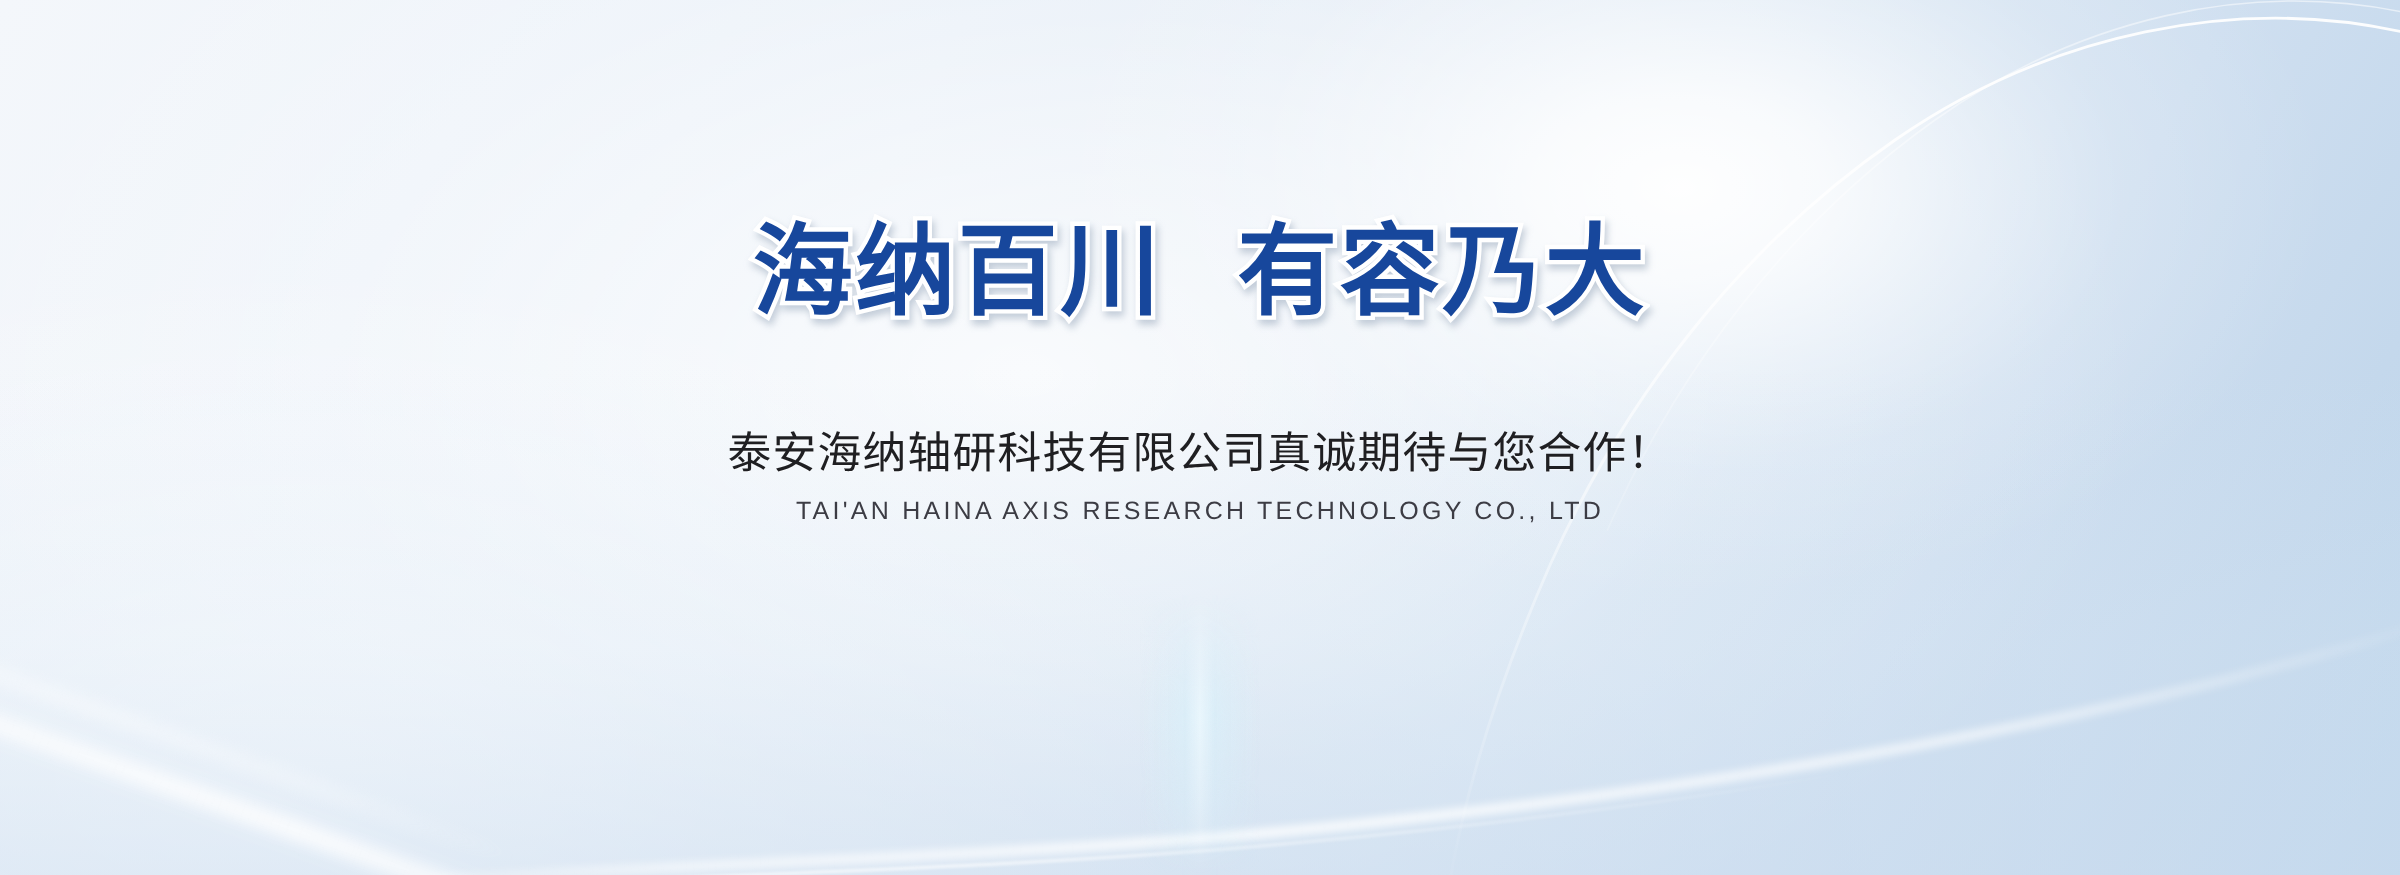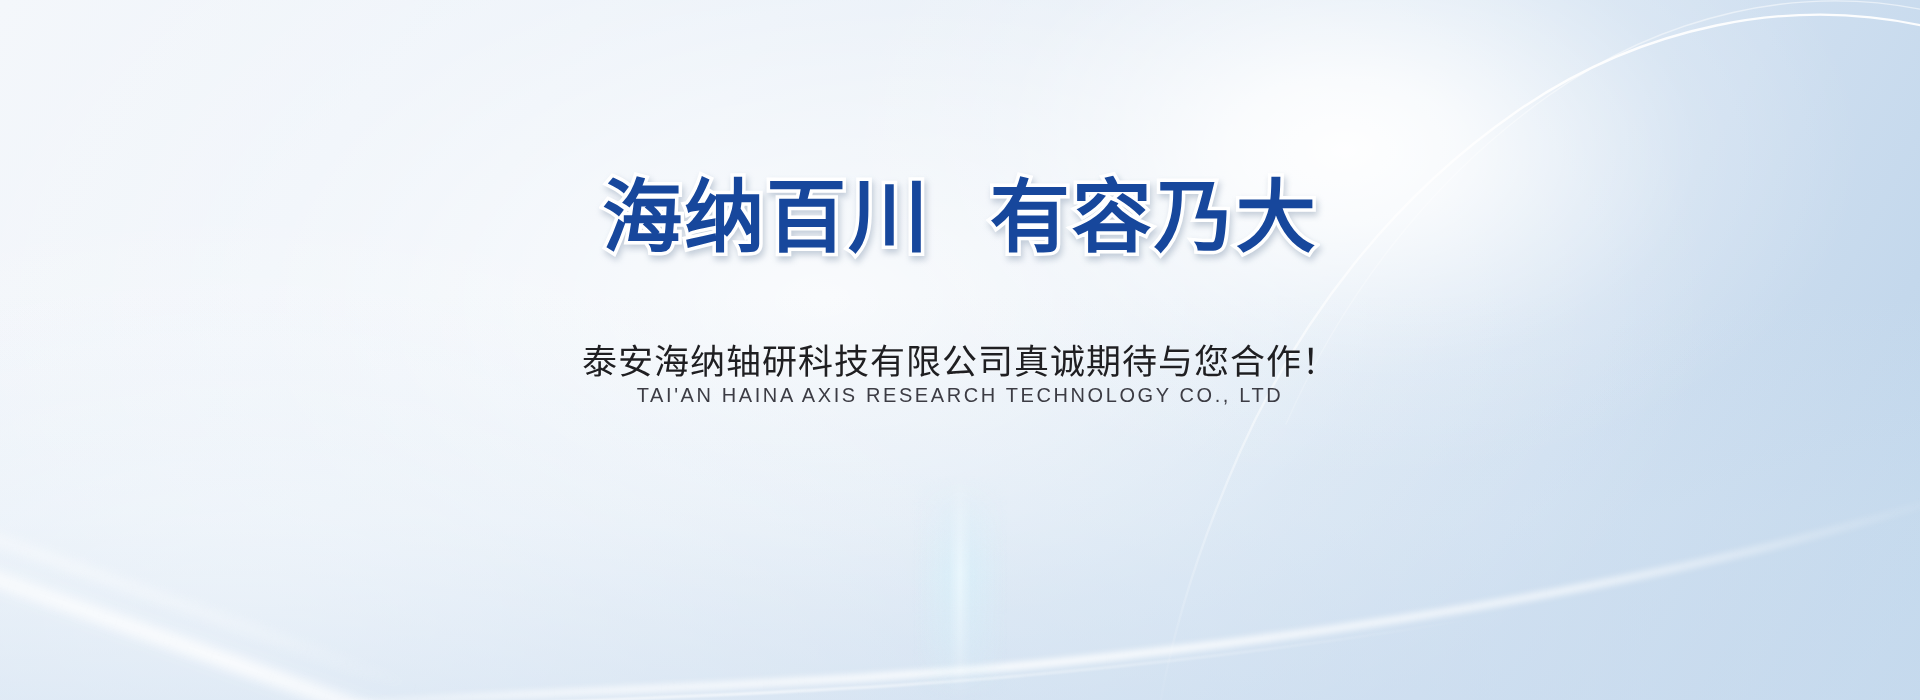--- a/index.html
+++ b/index.html
@@ -151,20 +151,21 @@
     margin-top: 72px;
     font-family: "DejaVu Sans", "Liberation Sans", sans-serif;
     font-size: 35px;
     font-weight: 400;
     letter-spacing: 1px;
     color: #1f1f22;
     text-shadow: 0 1px 1px rgba(255,255,255,0.55);
   }
 
   #english {
+    margin-top: 14px;
     font-family: "Liberation Sans", "DejaVu Sans", sans-serif;
     font-size: 20px;
     font-weight: 400;
     letter-spacing: 2.6px;
     color: #3c3c44;
     white-space: nowrap;
   }
 </style>
 </head>
 <body>

